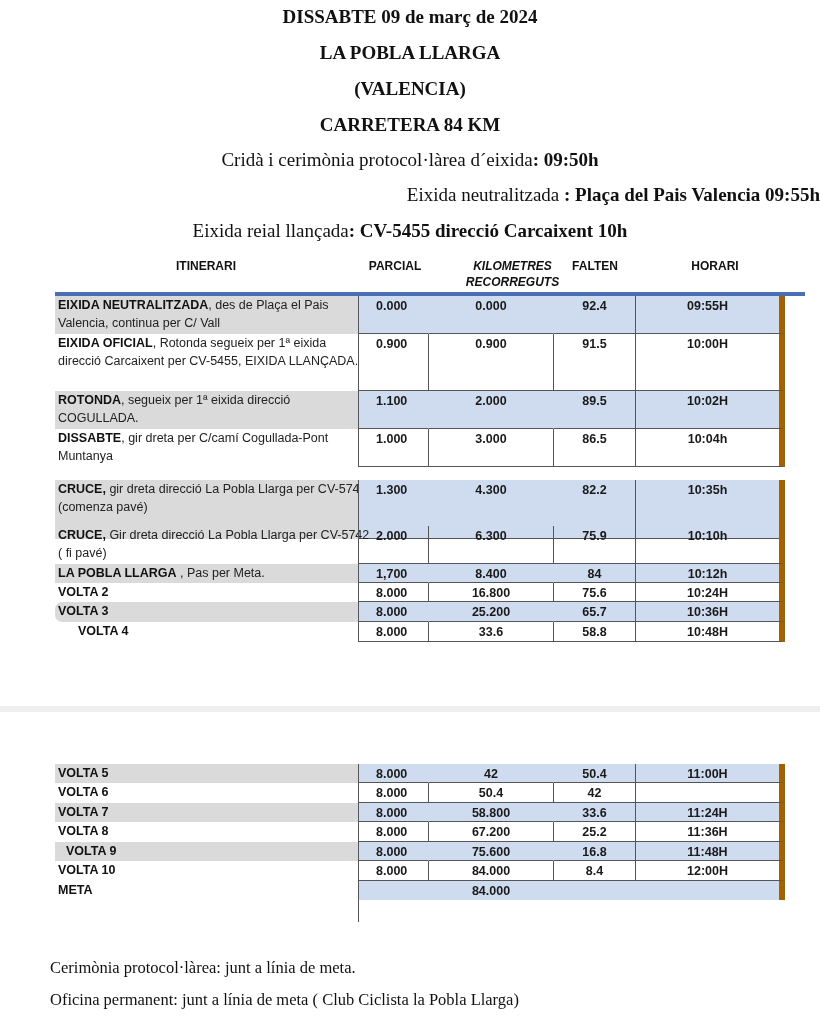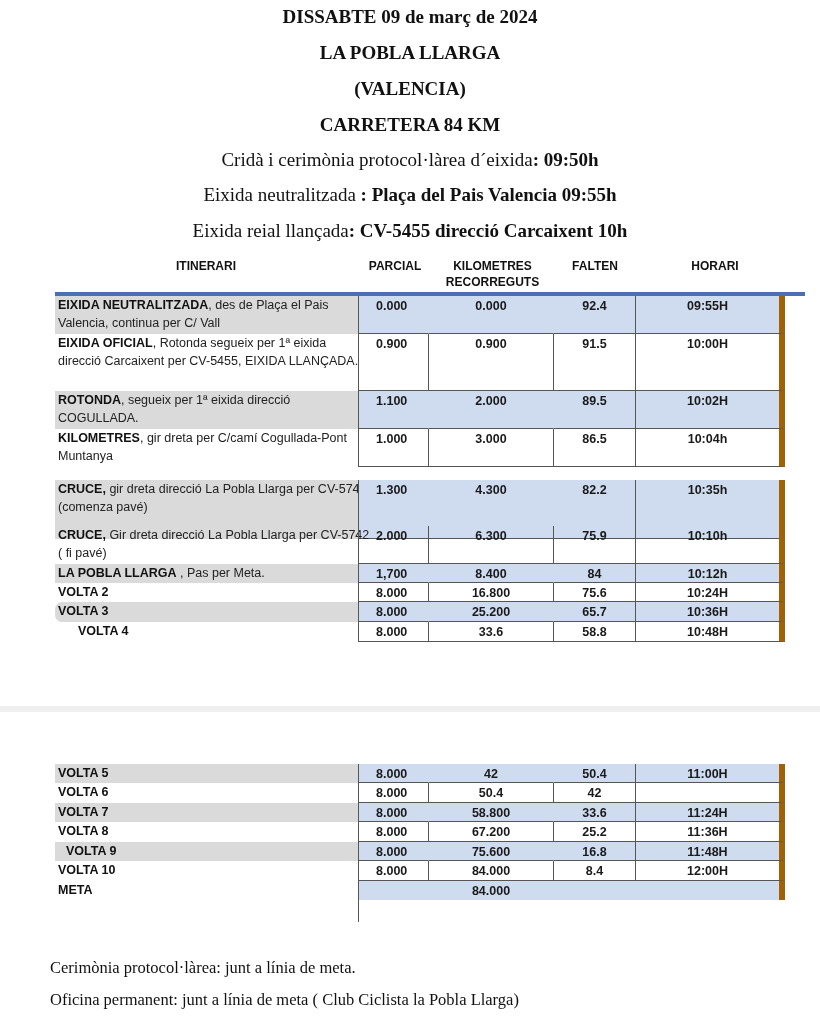--- a/index.html
+++ b/index.html
@@ -34,28 +34,28 @@
 </style>
 </head>
 <body>
 
 <div>
   <div class="hdr b" style="top:6px;">DISSABTE 09 de març de 2024</div>
   <div class="hdr b" style="top:42px;">LA POBLA LLARGA</div>
   <div class="hdr b" style="top:78px;">(VALENCIA)</div>
   <div class="hdr b" style="top:114px;">CARRETERA  84 KM</div>
   <div class="hdr n" style="top:149px;"><span>Cridà i cerimònia protocol·làrea d´eixida</span><b>: 09:50h</b></div>
-  <div class="hdr n" style="top:184px;"><span>Eixida neutralitzada </span><b>: Plaça del Pais Valencia  09:55h</b></div>
+  <div class="hdr n" style="top:184px;text-align:right;"><span>Eixida neutralitzada </span><b>: Plaça del Pais Valencia  09:55h</b></div>
   <div class="hdr n" style="top:220px;"><span>Eixida reial llançada</span><b>: CV-5455 direcció Carcaixent 10h</b></div>
 </div>
 
 <div>
   <div class="colhead" style="left:55px; width:302px;">ITINERARI</div>
   <div class="colhead" style="left:360px; width:70px;">PARCIAL</div>
-  <div class="colhead" style="left:440px; width:105px;">KILOMETRES RECORREGUTS</div>
+  <div class="colhead" style="left:460px; width:105px;font-style:italic;">KILOMETRES RECORREGUTS</div>
   <div class="colhead" style="left:555px; width:80px;">FALTEN</div>
   <div class="colhead" style="left:640px; width:150px;">HORARI</div>
 </div>
 
 <div class="topbar"></div>
 
 <div class="tbl" id="tbl1" style="left:55px; top:296px; width:735px; height:350px;">
     <div class="row" style="top: 0px; height: 38px;">
       <div class="itin gray" style="height: 38px;"><b>EIXIDA NEUTRALITZADA</b><span>, des de Plaça el Pais Valencia, continua per C/ Vall</span></div>
       <div class="num c1 blue">0.000</div>
@@ -71,21 +71,21 @@
       <div class="num c4">10:00H</div>
     </div>
     <div class="row" style="top: 95px; height: 38px;">
       <div class="itin gray" style="height: 38px;"><b>ROTONDA</b><span>, segueix  per 1ª eixida direcció COGULLADA.</span></div>
       <div class="num c1 blue">1.100</div>
       <div class="num c2 blue">2.000</div>
       <div class="num c3 blue">89.5</div>
       <div class="num c4 blue">10:02H</div>
     </div>
     <div class="row" style="top: 133px; height: 38px;">
-      <div class="itin" style="height: auto;"><b>KILOMETRES</b><span>, gir dreta per C/camí Cogullada-Pont Muntanya</span></div>
+      <div class="itin" style="height: auto;"><b>DISSABTE</b><span>, gir dreta per C/camí Cogullada-Pont Muntanya</span></div>
       <div class="num c1">1.000</div>
       <div class="num c2">3.000</div>
       <div class="num c3">86.5</div>
       <div class="num c4">10:04h</div>
     </div>
     <div class="row" style="top: 184px; height: 59px; padding-left: 24px;">
       <div class="itin gray" style="height: 59px;"><b>CRUCE,</b><span> gir dreta direcció La Pobla Llarga per CV-5741 (comenza pavé)</span></div>
       <div class="num c1 blue">1.300</div>
       <div class="num c2 blue">4.300</div>
       <div class="num c3 blue">82.2</div>

